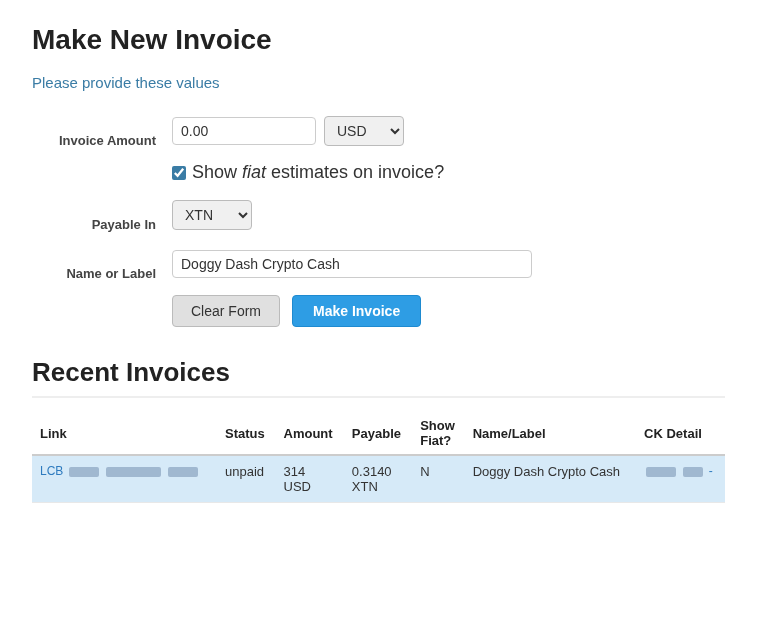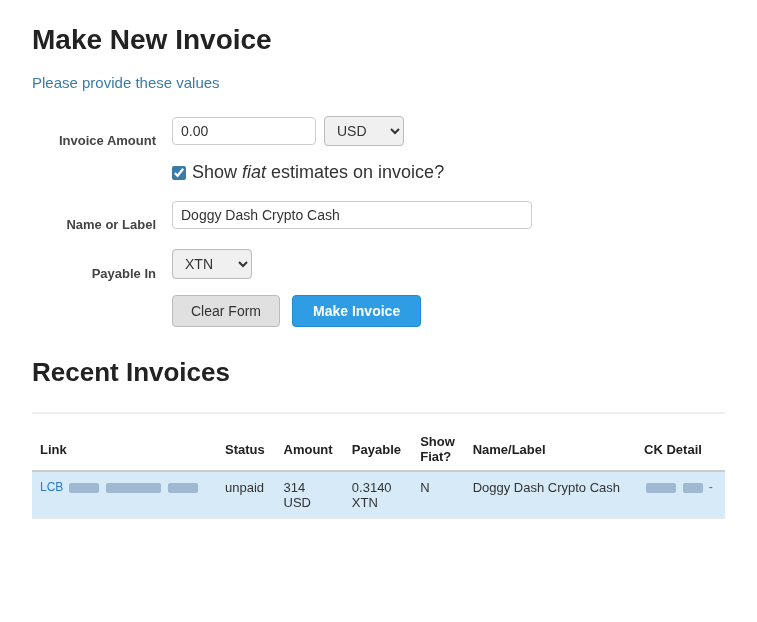--- a/index.html
+++ b/index.html
@@ -123,21 +123,21 @@
       font-weight: bold;
     }
 
     
     .recent-section h2 {
       font-size: 26px;
       font-weight: bold;
       color: #222;
       margin-bottom: 14px;
       border-bottom: 2px solid #eee;
-      padding-bottom: 24px;
+      padding-bottom: 8px;
     }
     table {
       width: 100%;
       border-collapse: collapse;
       font-size: 13px;
     }
     thead tr {
       border-bottom: 2px solid #ccc;
     }
     thead th {
@@ -201,34 +201,34 @@
   </div>
 
   <div class="checkbox-row">
     <input type="checkbox" id="show-fiat" checked="" style="">
     <label for="show-fiat" class="checkbox-label">
       Show <span>fiat</span> estimates on invoice?
     </label>
   </div>
 
   <div class="form-row">
-    <label class="form-label">Name or Label</label>
-    <div class="form-control-group">
-      <input type="text" class="name-input" value="Doggy Dash Crypto Cash" style="">
-    </div>
-  </div>
-
-  <div class="form-row">
     <label class="form-label">Payable In</label>
     <div class="form-control-group">
       <select class="payable-select">
         <option>XTN</option>
         <option>BTC</option>
         <option>DASH</option>
       </select>
+    </div>
+  </div>
+
+  <div class="form-row">
+    <label class="form-label">Name or Label</label>
+    <div class="form-control-group">
+      <input type="text" class="name-input" value="Doggy Dash Crypto Cash" style="">
     </div>
   </div>
 
   <div class="button-row">
     <button class="btn-clear">Clear Form</button>
     <button class="btn-invoice">Make Invoice</button>
   </div>
 
 </div>
 

